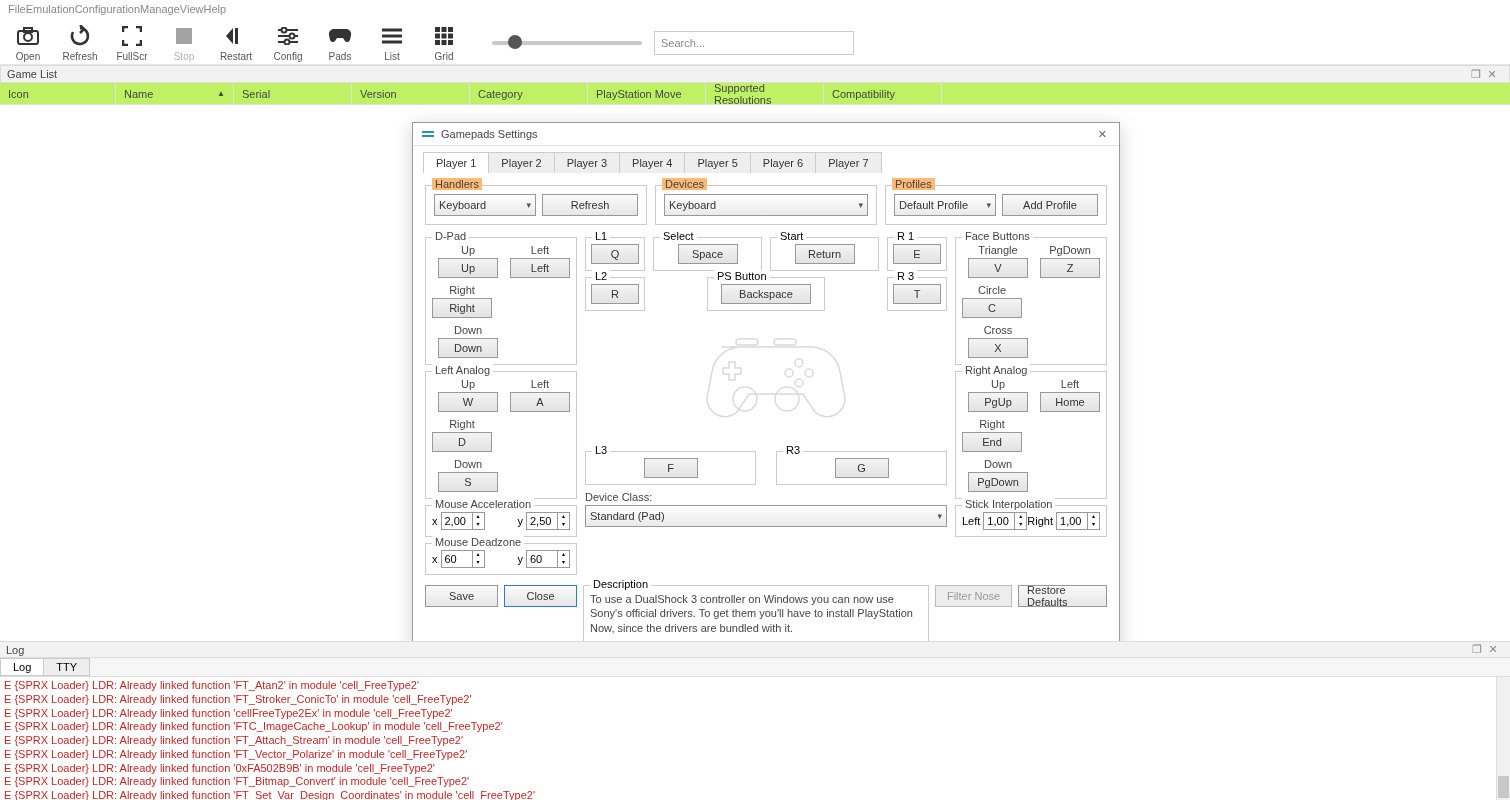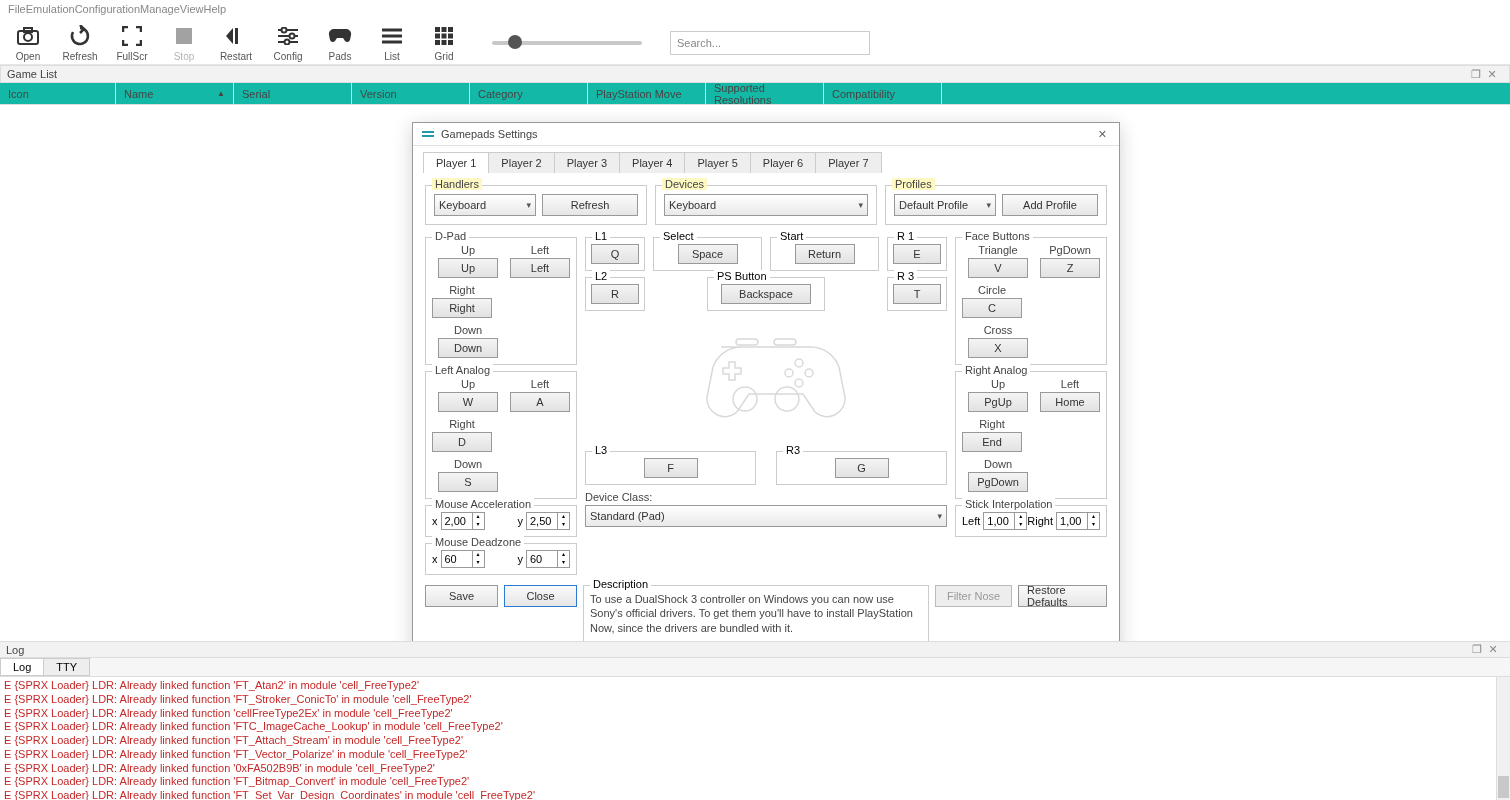--- a/index.html
+++ b/index.html
@@ -10,25 +10,25 @@
 .menubar span { cursor: default; }
 
 
 .toolbar { display: flex; align-items: center; padding: 6px 8px 2px; gap: 12px; border-bottom: 1px solid #e6e6e6; }
 .tbtn { display: flex; flex-direction: column; align-items: center; gap: 2px; color: #555; width: 40px; }
 .tbtn .ico { width: 26px; height: 26px; display: flex; align-items: center; justify-content: center; }
 .tbtn .lbl { font-size: 10px; color: #555; }
 .tbtn.disabled { opacity:.45; }
 .slider { width: 150px; height: 4px; background: #c8c8c8; position: relative; border-radius: 2px; margin-left: 16px; }
 .slider .thumb { position: absolute; left: 16px; top: -6px; width: 14px; height: 14px; background: #555; border-radius: 50%; }
-.searchbox { margin-left: 16px; width: 200px; height: 24px; border: 1px solid #ccc; padding: 0 6px; color: #888; display:flex; align-items:center; }
+.searchbox { margin-left: 0; width: 200px; height: 24px; border: 1px solid #ccc; padding: 0 6px; color: #888; display:flex; align-items:center; }
 
 
 .gamelist-title { background: #f2f2f2; border: 1px solid #ddd; padding: 2px 6px; font-size: 11px; color:#444; }
-.colheaders { display: flex; background: #14b8a6; border-bottom: 1px solid #ddd; height: 22px; align-items: flex-start; }
+.colheaders { display: flex; background: #bef264; border-bottom: 1px solid #ddd; height: 22px; align-items: flex-start; }
 .colheaders .col { padding: 0 8px; color: #444; border-right: 1px solid #e0e0e0; height:100%; display:flex; align-items:center; }
 .col-icon{width:116px;} .col-name{width:118px;} .col-serial{width:118px;} .col-version{width:118px;}
 .col-cat{width:118px;} .col-move{width:118px;} .col-res{width:118px;} .col-compat{width:118px;}
 .winbtns-sm { margin-left:auto; display:flex; gap:2px; padding-right:4px; color:#888;}
 .winbtns-sm span{ width:14px; text-align:center; cursor:default; font-size:11px;}
 
 .gbody { height: 532px; background:#fff; }
 
 
 .dialog { position: absolute; left: 412px; top: 122px; width: 708px; background: #fff; border: 1px solid #999; box-shadow: 0 4px 18px rgba(0,0,0,.18); }
@@ -36,21 +36,21 @@
 .dlg-title .ic { width:14px; height:14px; margin-right:6px; color:#29a; }
 .dlg-title .txt { color:#444; flex:1; }
 .dlg-title .x { color:#666; padding:0 4px; cursor:default; }
 .tabs { display:flex; padding:6px 10px 0; gap:0; }
 .tab { padding:4px 12px; background:#eee; border:1px solid #ccc; border-bottom:none; margin-right:-1px; color:#333; font-size:11px; }
 .tab.active { background:#fff; position:relative; z-index:1; }
 .dlg-body { padding:6px 12px 12px; }
 
 .row3 { display:flex; gap:8px; margin-bottom:6px; }
 .grp { border:1px solid #ccc; padding:8px 8px 8px; position:relative; margin-top:6px; }
-.grp > .gt { position:absolute; top:-8px; left:6px; background:#fef9c3; padding:0 3px; color:#444; font-size:11px; }
+.grp > .gt { position:absolute; top:-8px; left:6px; background:#fdba74; padding:0 3px; color:#444; font-size:11px; }
 .sel { width:100%; height:22px; border:1px solid #999; background:linear-gradient(#fff,#e9e9e9); padding:0 4px; display:flex; align-items:center; justify-content:space-between; color:#333; }
 .sel .car{ font-size:9px; color:#555;}
 .btn { height:22px; border:1px solid #999; background:linear-gradient(#fafafa,#e6e6e6); display:flex; align-items:center; justify-content:center; color:#333; padding:0 8px; }
 .btn.primary{ border:1px solid #2a7bd1; }
 .btn.dis{ color:#999; background:#ededed; border-color:#bbb;}
 
 .mid { display:flex; gap:8px; }
 .colL, .colR { width:152px; display:flex; flex-direction:column; }
 .colM { flex:1; display:flex; flex-direction:column; }
 

